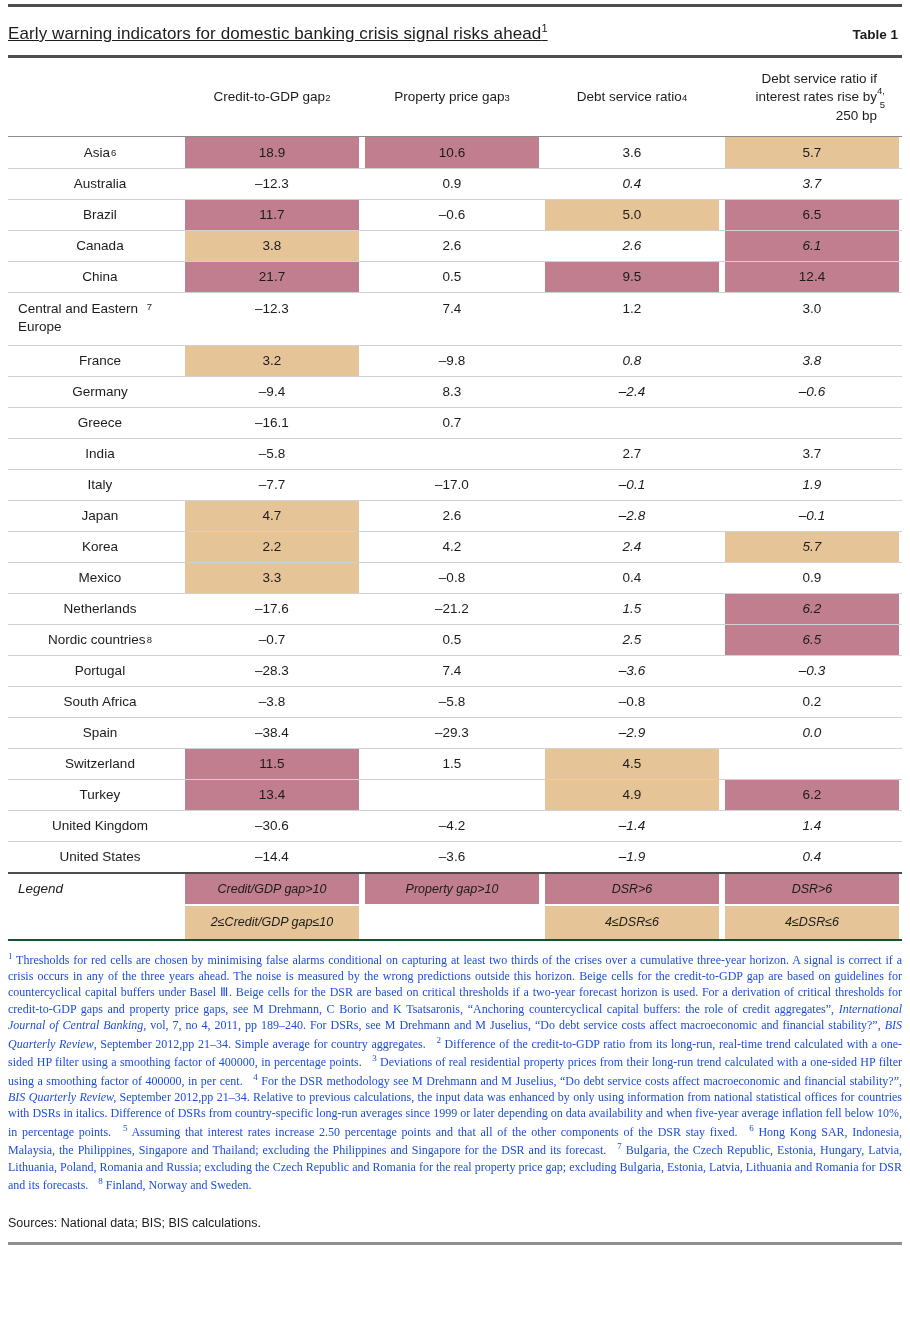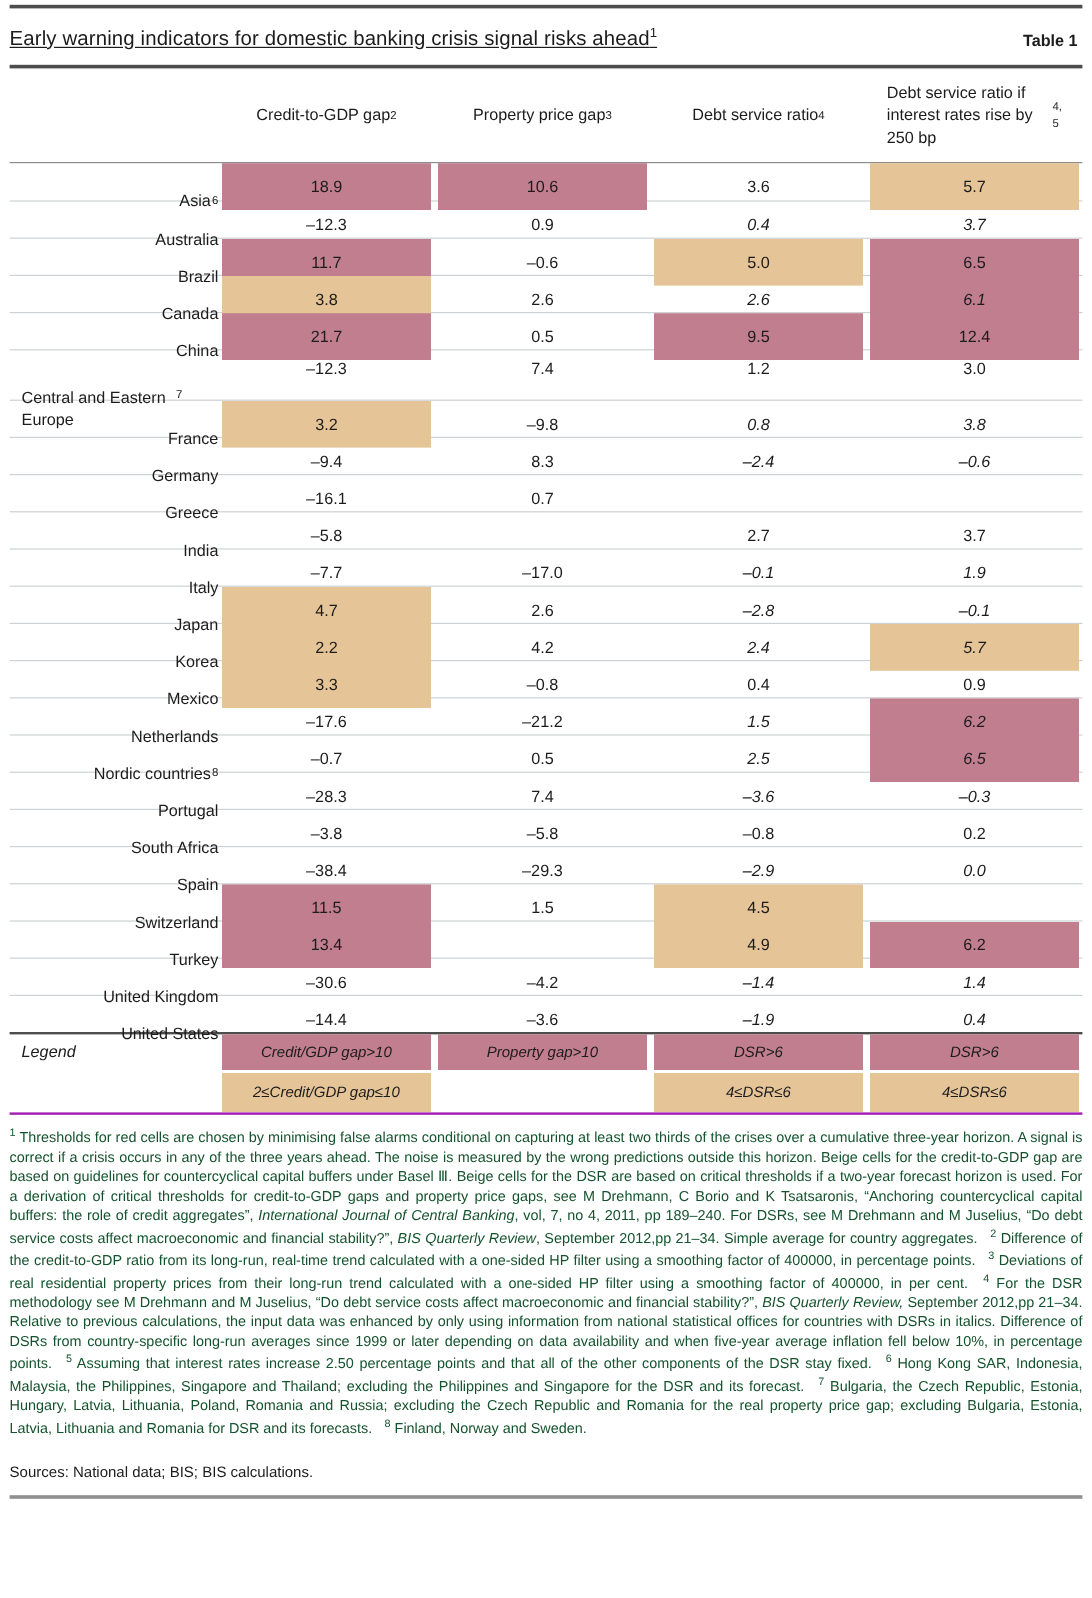--- a/index.html
+++ b/index.html
@@ -13,58 +13,59 @@
   .rule-top{height:3px;background:#4d4d4d;margin-top:4px;}
   .title-row{display:flex;justify-content:space-between;align-items:flex-end;padding:15px 0 11px 0;}
   .title{font-size:17px;letter-spacing:0.1px;text-decoration:underline;}
   .title sup{font-size:11px;}
   .table-label{font-size:13.5px;font-weight:bold;padding:0 4px 2px 0;}
   .rule-title{height:3px;background:#4d4d4d;}
 
   .grid{display:grid;grid-template-columns:174px 180px 180px 180px 180px;}
 
   .header-row{padding:12px 0 10px 0;}
-  .head{font-size:13.5px;text-align:left;line-height:1.38;padding:0 14px;}
+  .head{font-size:13.5px;text-align:right;line-height:1.38;padding:0 14px;}
   .head sup{font-size:9.5px;}
 
   #rows{border-top:1px solid #8c8c8c;}
   .row{box-sizing:border-box;height:31px;}
   .row + .row{border-top:1px solid #ced2d5;}
-  .row.tall{height:42px;}
+  .row.tall{height:53px;}
 
   .cell{
     display:flex;align-items:center;justify-content:center;
     font-size:13.5px;
     border-left:3px solid transparent;border-right:3px solid transparent;
     background-clip:padding-box;box-sizing:border-box;
   }
-  .cell.label{justify-content:flex-end;padding-left:10px;border-left:none;border-right:none;font-size:13.5px;margin-top:24px;}
+  .cell.label{justify-content:center;padding-left:10px;border-left:none;border-right:none;font-size:13.5px;}
   .cell.label sup{font-size:9.5px;margin-left:1px;}
   .row.tall .cell{align-items:flex-start;padding-top:7px;line-height:1.4;}
   .row.tall .cell.label{padding-right:30px;}
   .cell.i{font-style:italic;}
   .pink{background-color:#c17e8f;}
   .beige{background-color:#e5c497;text-align:right;}
 
   .legend{
     display:grid;grid-template-columns:174px 180px 180px 180px 180px;
     grid-template-rows:30px 33px;row-gap:2px;
-    border-top:2px solid #4d4d4d;border-bottom:2px solid #a21caf;
+    border-top:2px solid #4d4d4d;border-bottom:2px solid #14532d;
     box-sizing:border-box;
   }
   .legend .cell{font-size:12.5px;font-style:italic;}
   .legend .legend-label{
     grid-row:1 / span 2;grid-column:1;
     display:flex;align-items:flex-start;justify-content:flex-start;
     padding:7px 0 0 10px;font-size:13.5px;font-style:italic;
   }
 
   .footnotes{
     margin-top:9px;font-size:12px;line-height:1.37;text-align:justify;
-    color:#14532d;
+    color:#1d4ed8;
+    font-family:Liberation Serif, serif;
   }
   .footnotes sup{font-size:9px;}
   .footnotes sup.gap{margin-left:7px;}
   .footnotes em{font-style:italic;}
   .sources{margin-top:22px;font-size:12.5px;}
   .rule-bottom{height:3px;background:#8f8f8f;margin-top:12px;}
 </style>
 </head>
 <body>
 

